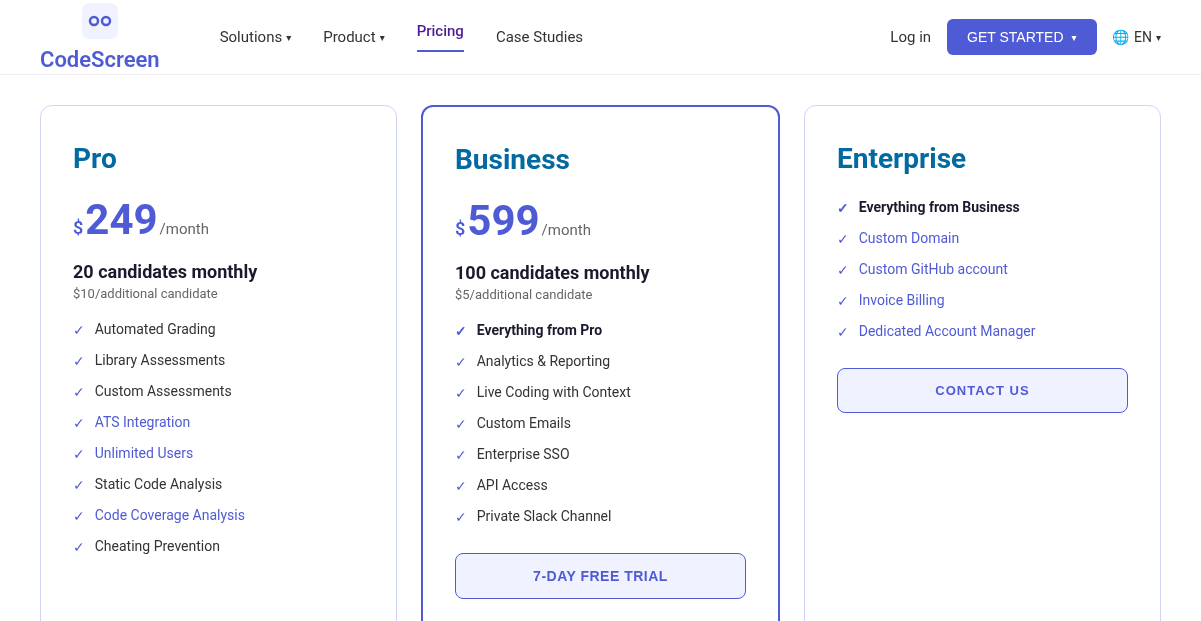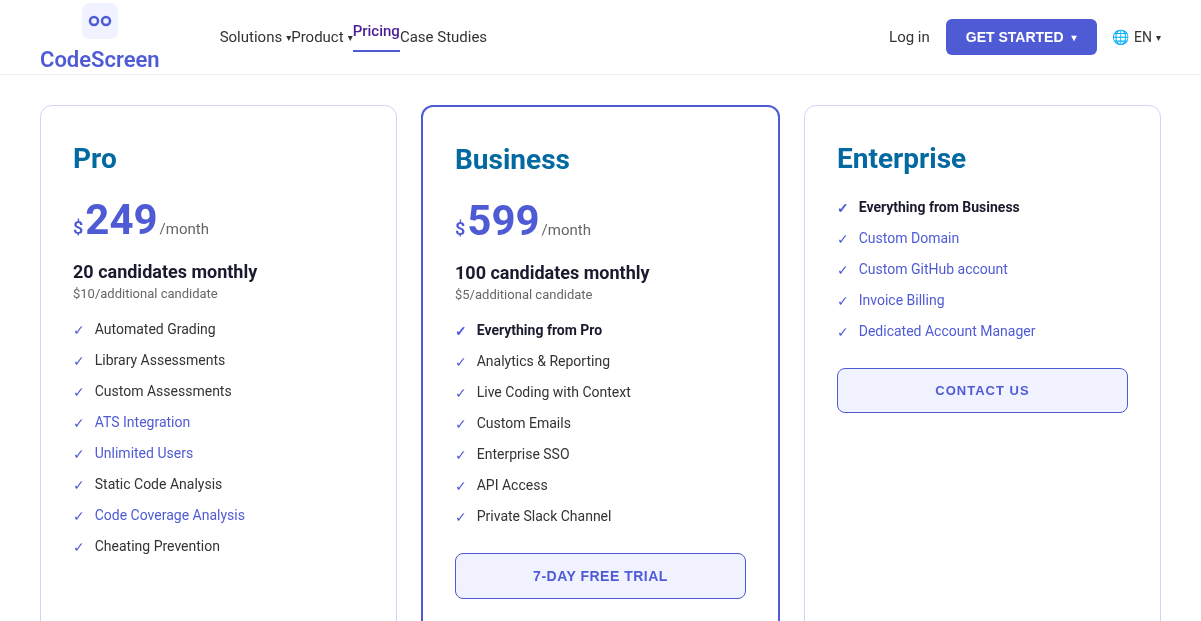--- a/index.html
+++ b/index.html
@@ -4,26 +4,26 @@
   <style>
     * { margin: 0; padding: 0; box-sizing: border-box; }
     body { font-family: -apple-system, BlinkMacSystemFont, 'Segoe UI', Roboto, sans-serif; background: #fff; color: #1a1a2e; }
 
     
     nav { display: flex; align-items: center; padding: 0 40px; height: 75px; border-bottom: 1px solid #eee; }
     .nav-logo { display: flex; align-items: center; gap: 8px; margin-right: 60px; text-decoration: none; flex-direction: column; }
     .nav-logo-icon { width: 36px; height: 36px; }
     .nav-logo-text { font-size: 22px; font-weight: 600; color: #1a1a2e; }
     .nav-logo-text span { color: #4f5bd5; }
-    .nav-links { display: flex; align-items: center; flex: 1; }
+    .nav-links { display: flex; align-items: center; gap: 32px; flex: 1; }
     .nav-link { font-size: 15px; color: #333; text-decoration: none; cursor: pointer; display: flex; align-items: center; gap: 4px; }
     .nav-link.active { color: #4c1d95; border-bottom: 2px solid #4f5bd5; padding-bottom: 10px; font-weight: 500; }
     .nav-right { display: flex; align-items: center; gap: 16px; }
     .login-link { font-size: 15px; color: #333; text-decoration: none; cursor: pointer; }
-    .get-started-btn { background: #4f5bd5; color: #fff; border: none; padding: 10px 20px; border-radius: 6px; font-size: 14px; font-weight: 700; cursor: pointer; display: flex; align-items: center; gap: 8px; }
+    .get-started-btn { background: #4f5bd5; color: #fff; border: none; padding: 10px 20px; border-radius: 6px; font-size: 14px; font-weight: 400; cursor: pointer; display: flex; align-items: center; gap: 8px; }
     .lang-selector { font-size: 14px; color: #333; cursor: pointer; display: flex; align-items: center; gap: 4px; }
     .chevron { display: inline-block; font-size: 10px; }
 
     
     .pricing-section { padding: 30px 40px; display: flex; gap: 24px; justify-content: center; }
     .pricing-card { border: 1.5px solid #d0d4f7; border-radius: 12px; padding: 36px 32px; flex: 1; max-width: 370px; background: #fff; position: relative; }
     .pricing-card.business { border-color: #4f5bd5; border-width: 2px; }
 
     .plan-name { font-size: 28px; font-weight: 700; color: #0369a1; margin-bottom: 24px; }
     .price-row { display: flex; align-items: baseline; gap: 2px; margin-bottom: 20px; }

